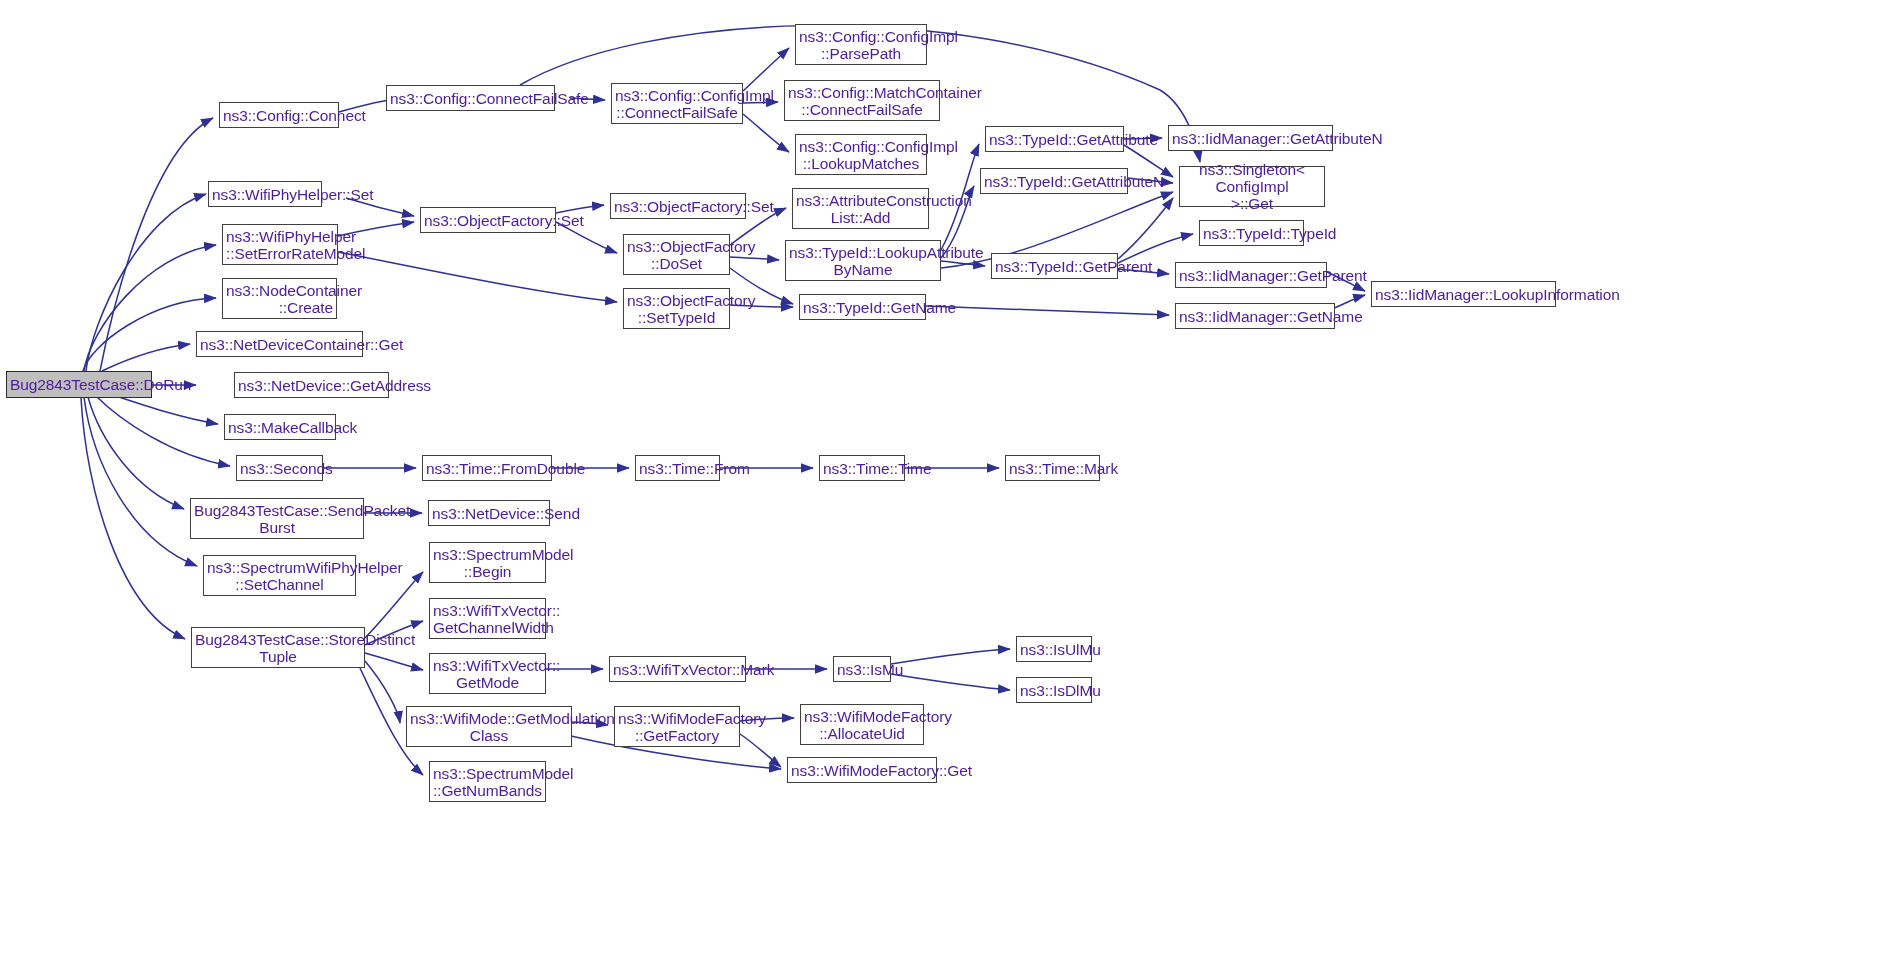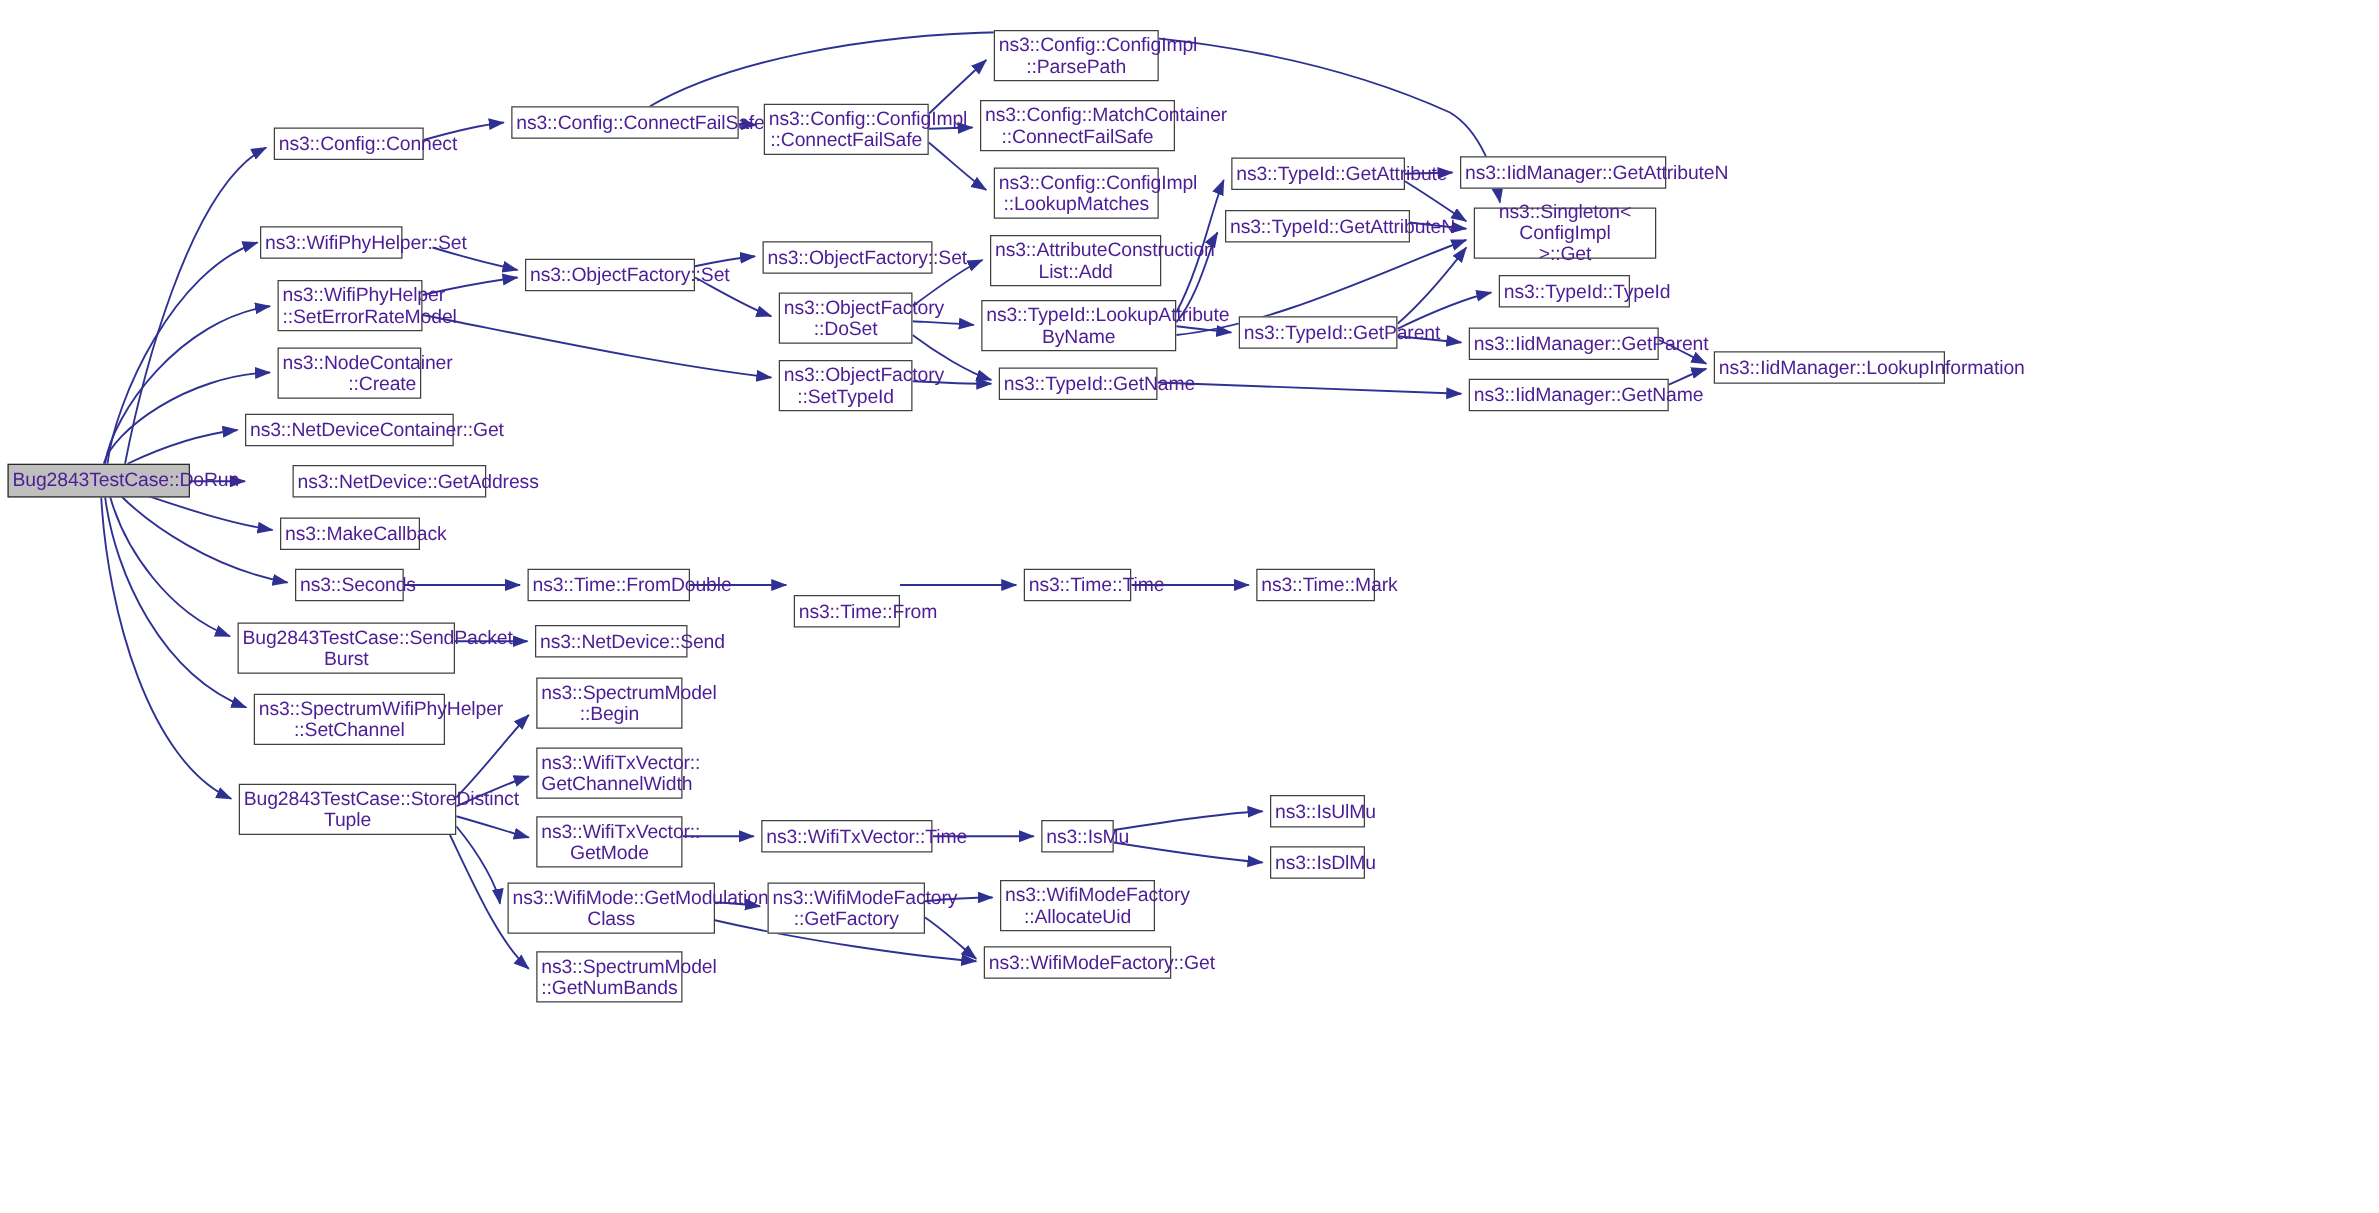--- a/index.html
+++ b/index.html
@@ -126,63 +126,63 @@
       <div class="node" style="left: 196px; top: 331px; width: 167px; height: 26px;"><span>ns3::NetDeviceContainer::Get</span></div>
       <div class="node" style="left: 202px; top: 372px; width: 155px; height: 26px; margin-left: 32px;"><span>ns3::NetDevice::GetAddress</span></div>
       <div class="node" style="left: 224px; top: 414px; width: 112px; height: 26px;"><span>ns3::MakeCallback</span></div>
       <div class="node" style="left: 236px; top: 455px; width: 87px; height: 26px;"><span>ns3::Seconds</span></div>
       <div class="node" style="left: 190px; top: 498px; width: 174px; height: 41px;"><span>Bug2843TestCase::SendPacket
 Burst</span></div>
       <div class="node" style="left: 203px; top: 555px; width: 153px; height: 41px;"><span>ns3::SpectrumWifiPhyHelper
 ::SetChannel</span></div>
       <div class="node" style="left: 191px; top: 627px; width: 174px; height: 41px;"><span>Bug2843TestCase::StoreDistinct
 Tuple</span></div>
-      <div class="node" style="left: 409px; top: 85px; width: 182px; height: 26px; text-align: right;"><span>ns3::Config::ConnectFailSafe</span></div>
+      <div class="node" style="left: 386px; top: 85px; width: 169px; height: 26px; text-align: right;"><span>ns3::Config::ConnectFailSafe</span></div>
       <div class="node" style="left: 420px; top: 207px; width: 136px; height: 26px;"><span>ns3::ObjectFactory::Set</span></div>
       <div class="node" style="left: 422px; top: 455px; width: 130px; height: 26px;"><span>ns3::Time::FromDouble</span></div>
       <div class="node" style="left: 428px; top: 500px; width: 122px; height: 26px;"><span>ns3::NetDevice::Send</span></div>
       <div class="node" style="left: 429px; top: 542px; width: 117px; height: 41px;"><span>ns3::SpectrumModel
 ::Begin</span></div>
       <div class="node" style="left: 429px; top: 598px; width: 117px; height: 41px;"><span>ns3::WifiTxVector::
 GetChannelWidth</span></div>
       <div class="node" style="left: 429px; top: 653px; width: 117px; height: 41px;"><span>ns3::WifiTxVector::
 GetMode</span></div>
       <div class="node" style="left: 406px; top: 706px; width: 166px; height: 41px;"><span>ns3::WifiMode::GetModulation
 Class</span></div>
       <div class="node" style="left: 429px; top: 761px; width: 117px; height: 41px;"><span>ns3::SpectrumModel
 ::GetNumBands</span></div>
       <div class="node" style="left: 611px; top: 83px; width: 132px; height: 41px;"><span>ns3::Config::ConfigImpl
 ::ConnectFailSafe</span></div>
       <div class="node" style="left: 610px; top: 193px; width: 136px; height: 26px;"><span>ns3::ObjectFactory::Set</span></div>
       <div class="node" style="left: 623px; top: 234px; width: 107px; height: 41px;"><span>ns3::ObjectFactory
 ::DoSet</span></div>
       <div class="node" style="left: 623px; top: 288px; width: 107px; height: 41px;"><span>ns3::ObjectFactory
 ::SetTypeId</span></div>
-      <div class="node" style="left: 609px; top: 656px; width: 137px; height: 26px;"><span>ns3::WifiTxVector::Time</span></div>
+      <div class="node" style="left: 609px; top: 656px; width: 137px; height: 26px;"><span>ns3::WifiTxVector::Mark</span></div>
       <div class="node" style="left: 614px; top: 706px; width: 126px; height: 41px;"><span>ns3::WifiModeFactory
 ::GetFactory</span></div>
       <div class="node" style="left: 795px; top: 24px; width: 132px; height: 41px;"><span>ns3::Config::ConfigImpl
 ::ParsePath</span></div>
       <div class="node" style="left: 784px; top: 80px; width: 156px; height: 41px;"><span>ns3::Config::MatchContainer
 ::ConnectFailSafe</span></div>
       <div class="node" style="left: 795px; top: 134px; width: 132px; height: 41px;"><span>ns3::Config::ConfigImpl
 ::LookupMatches</span></div>
       <div class="node" style="left: 792px; top: 188px; width: 137px; height: 41px;"><span>ns3::AttributeConstruction
 List::Add</span></div>
       <div class="node" style="left: 785px; top: 240px; width: 156px; height: 41px;"><span>ns3::TypeId::LookupAttribute
 ByName</span></div>
       <div class="node" style="left: 799px; top: 294px; width: 127px; height: 26px;"><span>ns3::TypeId::GetName</span></div>
       <div class="node" style="left: 833px; top: 656px; width: 58px; height: 26px;"><span>ns3::IsMu</span></div>
       <div class="node" style="left: 800px; top: 704px; width: 124px; height: 41px;"><span>ns3::WifiModeFactory
 ::AllocateUid</span></div>
       <div class="node" style="left: 787px; top: 757px; width: 150px; height: 26px;"><span>ns3::WifiModeFactory::Get</span></div>
       <div class="node" style="left: 985px; top: 126px; width: 139px; height: 26px;"><span>ns3::TypeId::GetAttribute</span></div>
       <div class="node" style="left: 980px; top: 168px; width: 148px; height: 26px;"><span>ns3::TypeId::GetAttributeN</span></div>
       <div class="node" style="left: 991px; top: 253px; width: 127px; height: 26px;"><span>ns3::TypeId::GetParent</span></div>
-      <div class="node" style="left: 635px; top: 455px; width: 85px; height: 26px; margin-top: 21px;"><span>ns3::Time::From</span></div>
+      <div class="node" style="left: 635px; top: 455px; width: 85px; height: 26px;"><span>ns3::Time::From</span></div>
       <div class="node" style="left: 819px; top: 455px; width: 86px; height: 26px;"><span>ns3::Time::Time</span></div>
       <div class="node" style="left: 1005px; top: 455px; width: 95px; height: 26px;"><span>ns3::Time::Mark</span></div>
       <div class="node" style="left: 1016px; top: 636px; width: 76px; height: 26px;"><span>ns3::IsUlMu</span></div>
       <div class="node" style="left: 1016px; top: 677px; width: 76px; height: 26px;"><span>ns3::IsDlMu</span></div>
       <div class="node" style="left: 1168px; top: 125px; width: 165px; height: 26px;"><span>ns3::IidManager::GetAttributeN</span></div>
       <div class="node" style="left: 1179px; top: 166px; width: 146px; height: 41px;"><span>ns3::Singleton&lt; ConfigImpl
 &gt;::Get</span></div>
       <div class="node" style="left: 1199px; top: 220px; width: 105px; height: 26px;"><span>ns3::TypeId::TypeId</span></div>
       <div class="node" style="left: 1175px; top: 262px; width: 152px; height: 26px;"><span>ns3::IidManager::GetParent</span></div>
       <div class="node" style="left: 1175px; top: 303px; width: 160px; height: 26px;"><span>ns3::IidManager::GetName</span></div>

